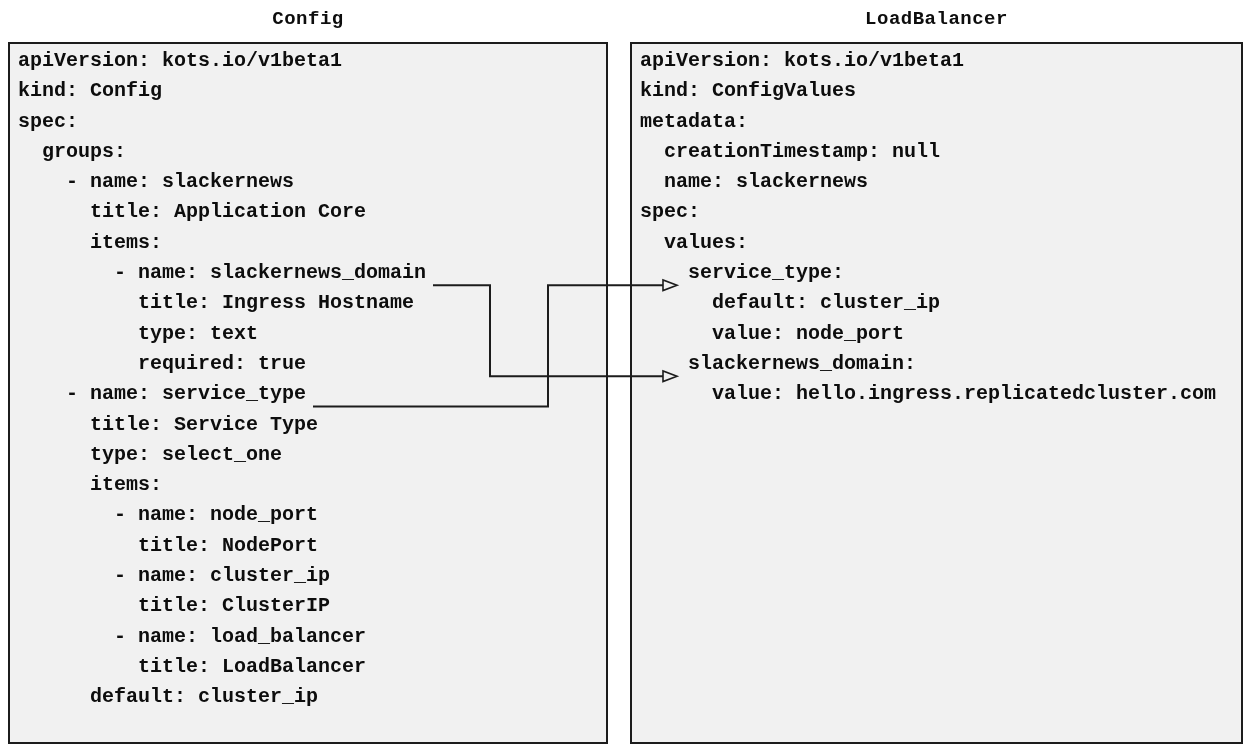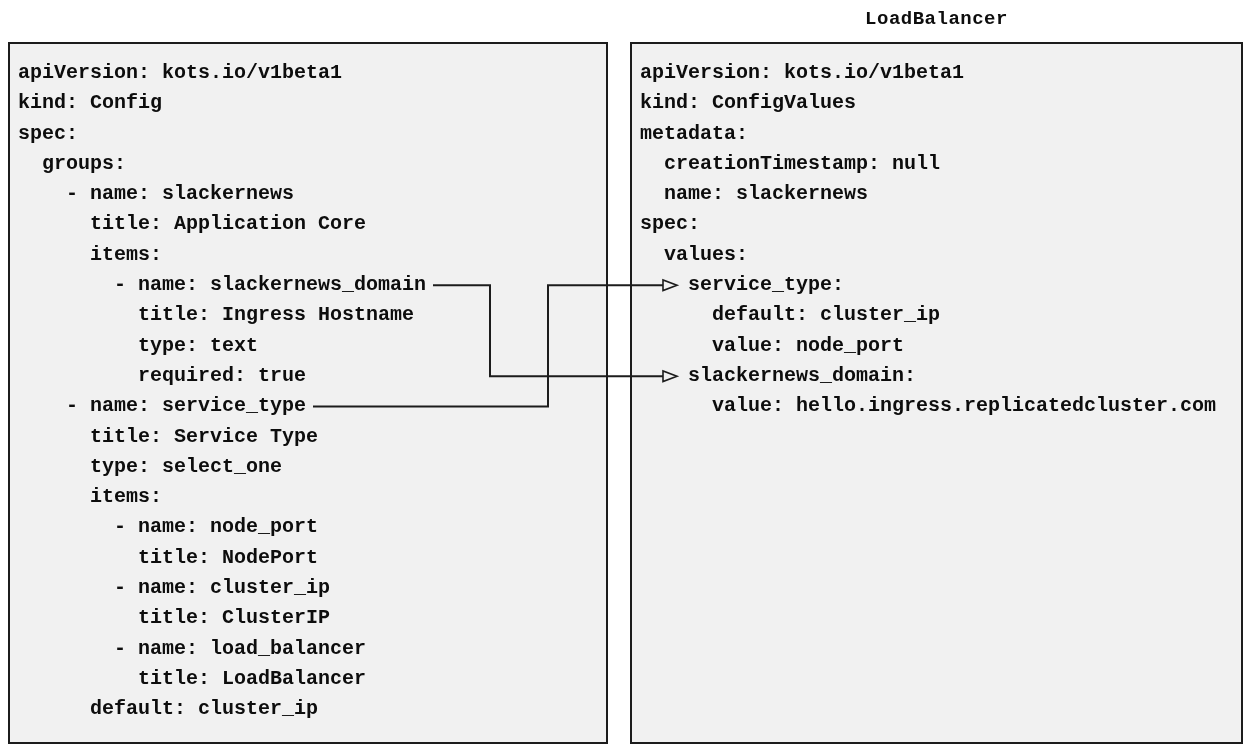--- a/index.html
+++ b/index.html
@@ -39,21 +39,21 @@
     top:42px;
     height:698px;
     background:var(--panel_bg);
     border:2px solid var(--border);
     box-sizing:content-box;
   }
   .panel.left-panel{left:8px;width:596px;}
   .panel.right-panel{left:630px;width:609px;}
   .panel pre{
     margin:0;
-    padding:14px 8px 0 8px;
+    padding:2px 8px 0 8px;
     font-family:"Liberation Mono","DejaVu Sans Mono",monospace;
     font-size:20px;
     font-weight:bold;
     line-height:30.3px;
     color:var(--text);
     white-space:pre;
   }
   svg.arrows{
     position:absolute;
     left:0;top:0;
@@ -70,20 +70,21 @@
     fill:var(--panel_bg);
     stroke:var(--arrow);
     stroke-width:1.6;
   }
 </style>
 </head>
 <body>
 
 <div class="page">
 
+  <div class="panel-title left">Config</div>
 
   <div class="panel-title right">LoadBalancer</div>
 
   <div class="panel left-panel">
     <pre>apiVersion: kots.io/v1beta1
 kind: Config
 spec:
   groups:
     - name: slackernews
       title: Application Core

